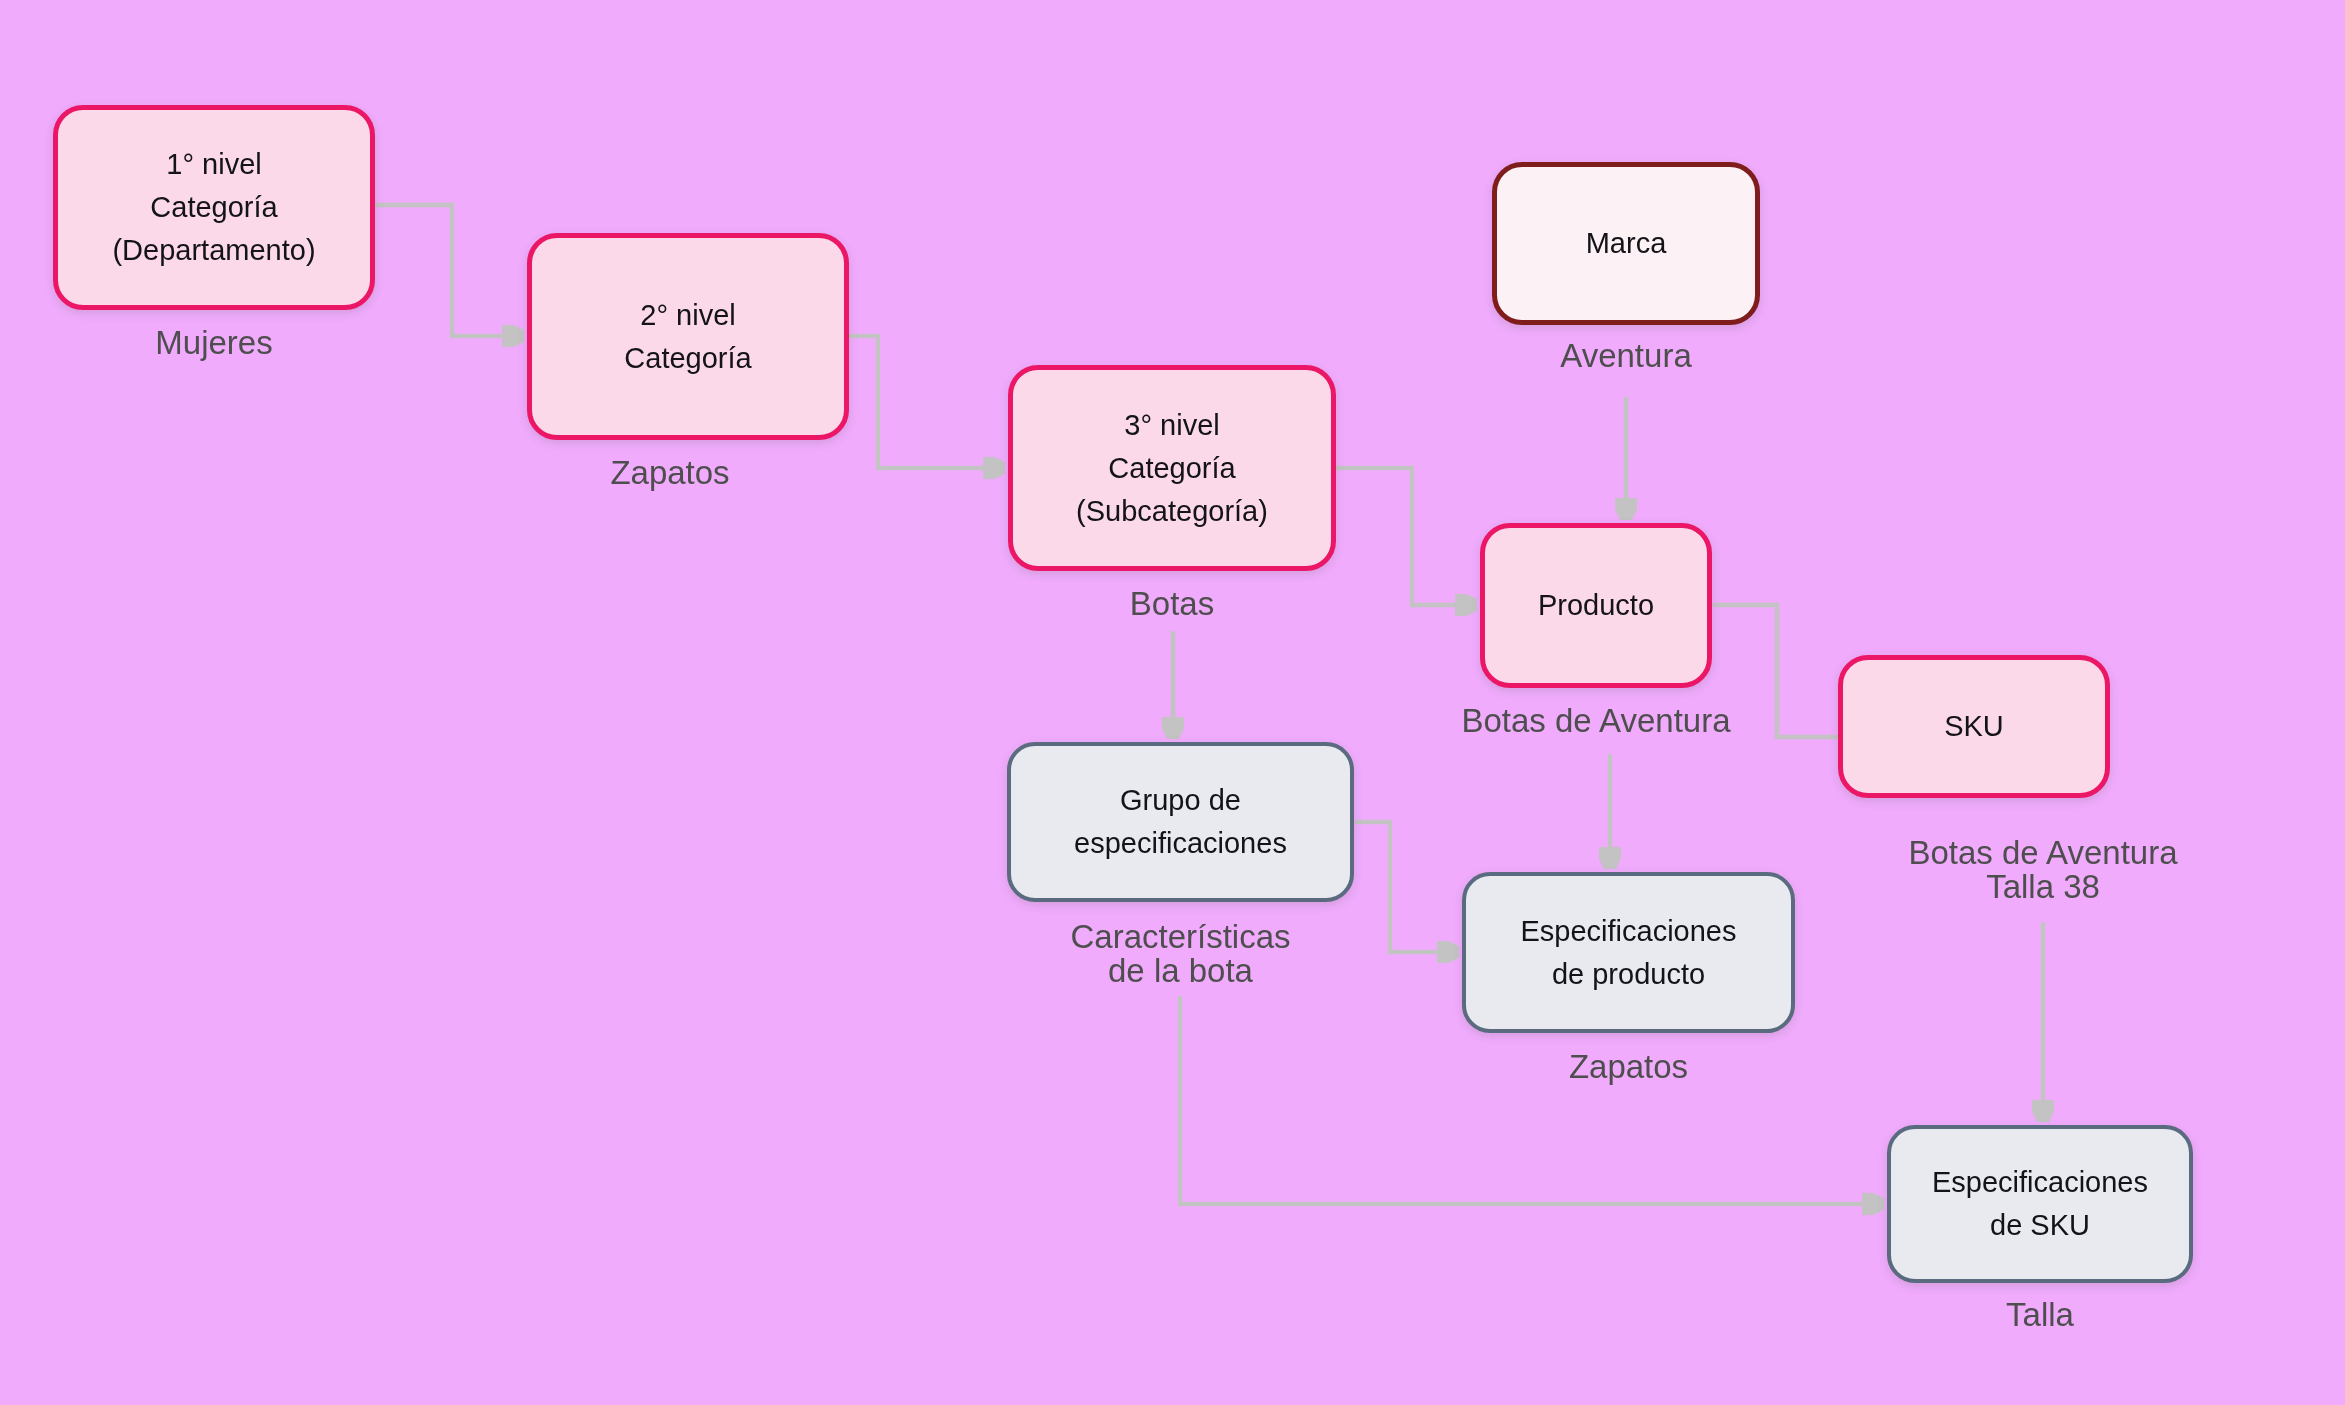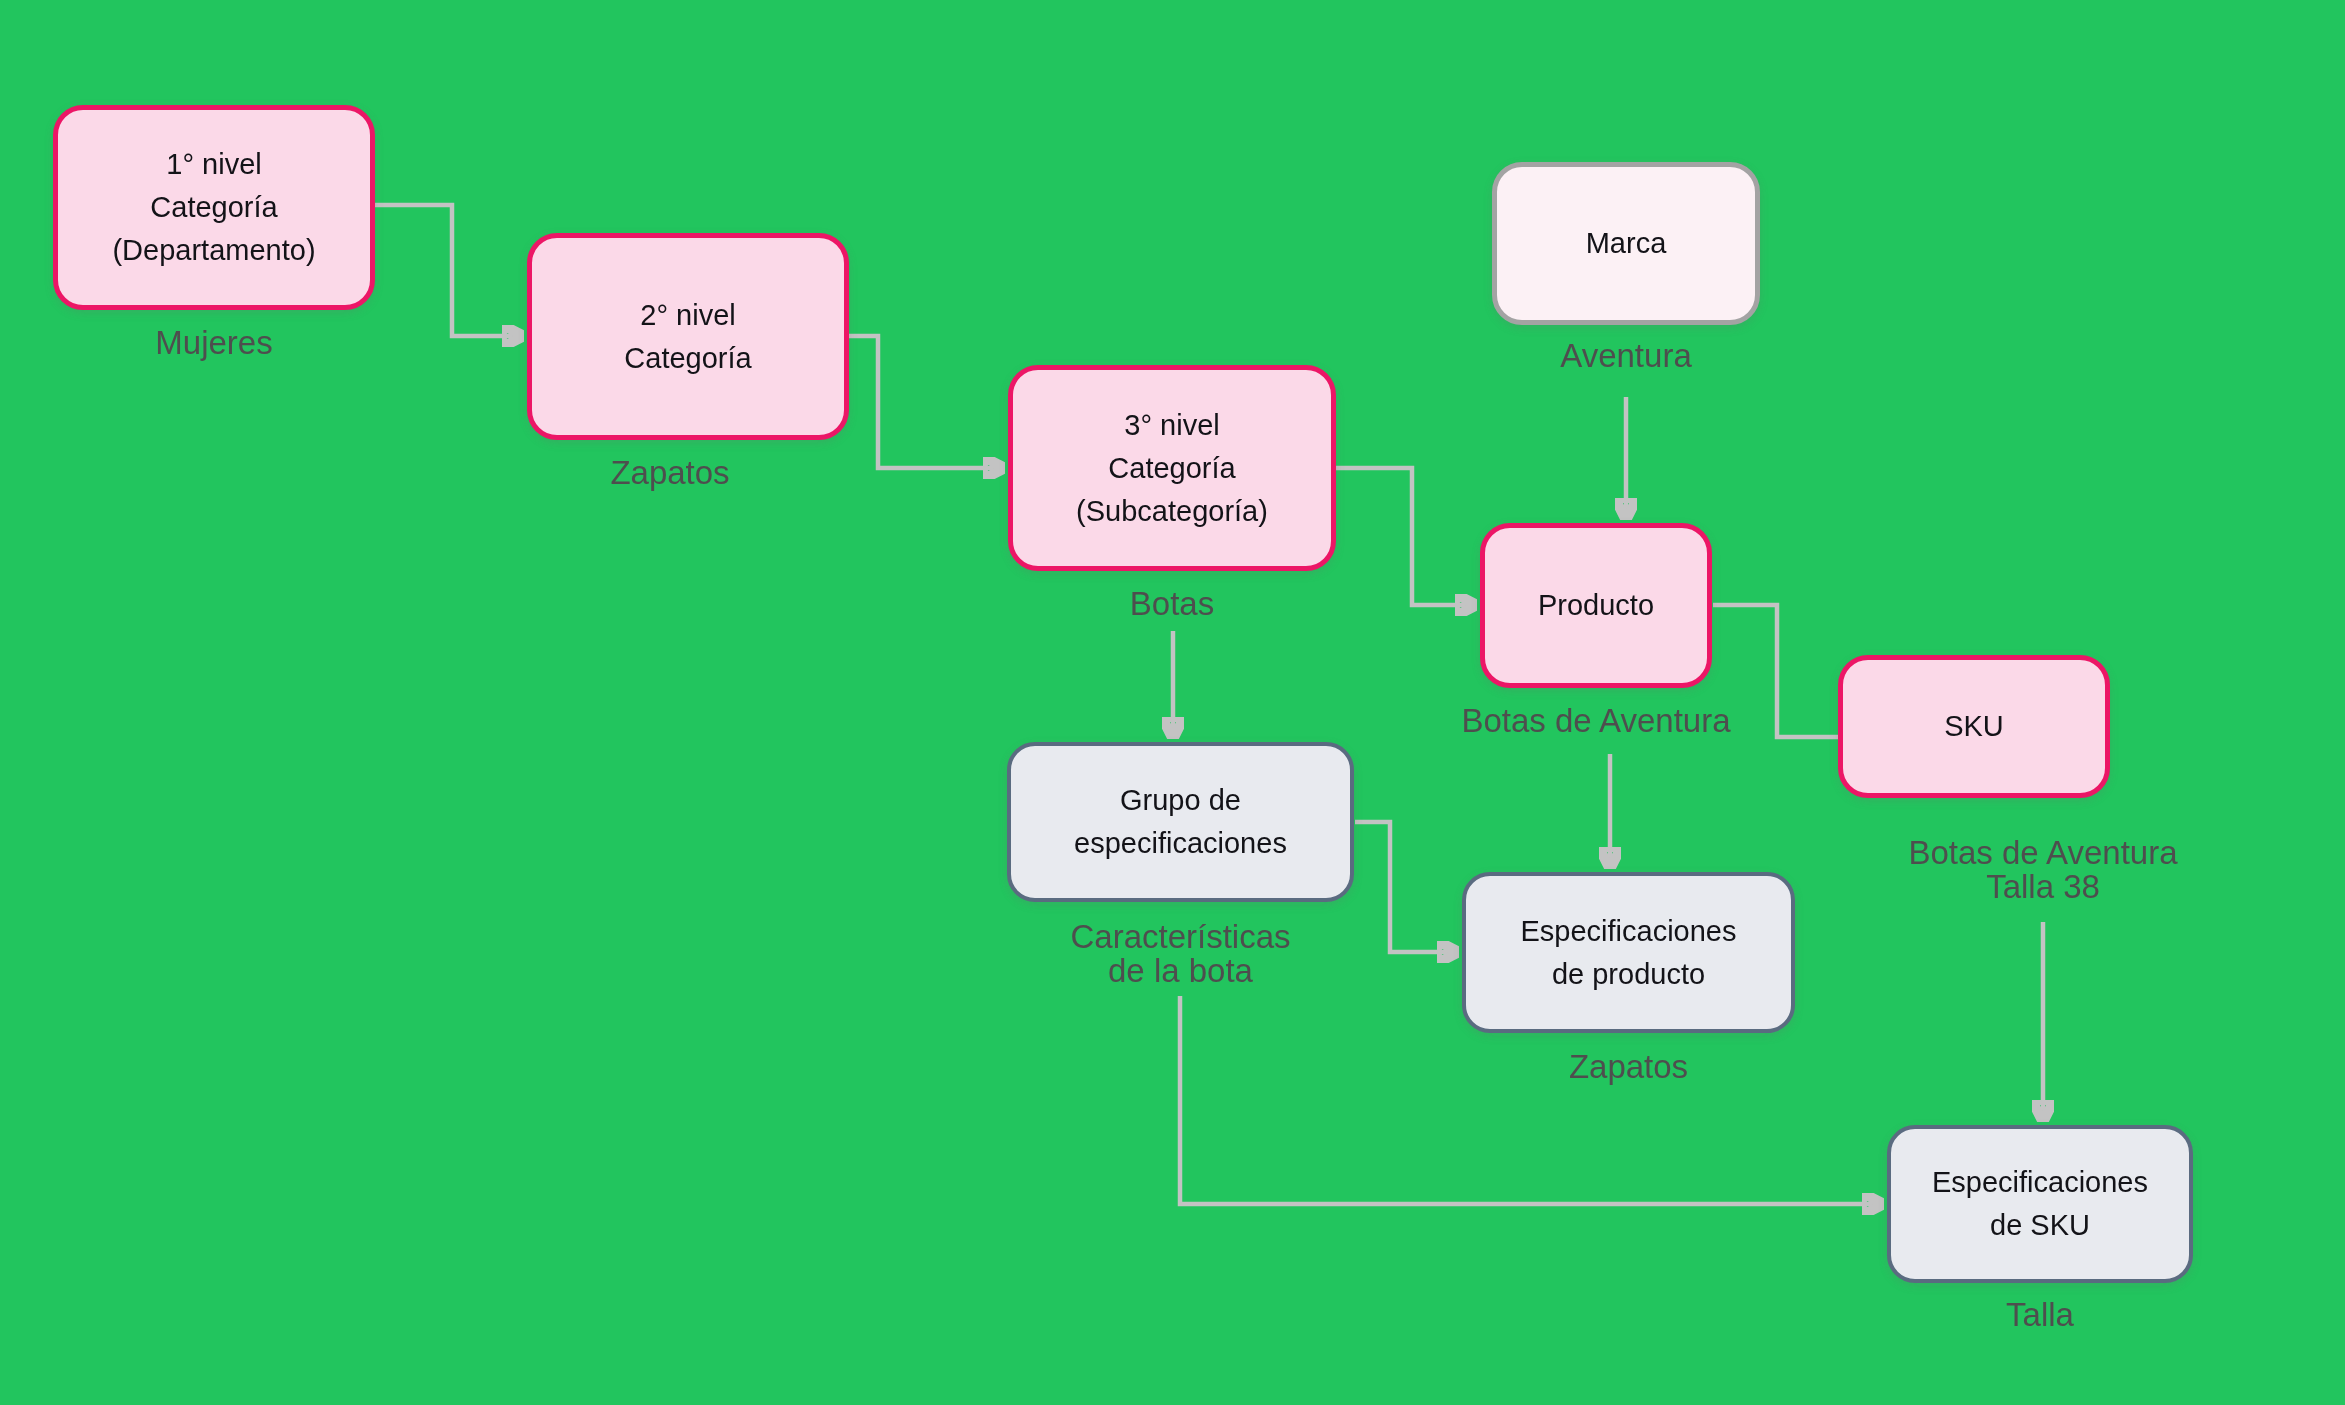--- a/index.html
+++ b/index.html
@@ -1,36 +1,36 @@
 <!DOCTYPE html>
 <html><head>
 <meta charset="utf-8">
 <style>
   html,body{margin:0;padding:0;background:#fdfdfd;}
   .canvas{
     position:relative;
     width:2345px;height:1405px;
-    background:#22c55e;
+    background:#f0abfc;
     font-family:"Liberation Sans","DejaVu Sans",sans-serif;
     overflow:hidden;
   }
   .arrows{position:absolute;left:0;top:0;width:2345px;height:1405px;}
   .arrows path{fill:none;stroke:#c3c3c3;stroke-width:4.5px;stroke-linejoin:miter;}
   .node{
     position:absolute;
     display:flex;flex-direction:column;justify-content:center;align-items:center;
     text-align:center;
     box-sizing:border-box;
     border-radius:30px;
     box-shadow:0 3px 8px rgba(110,110,110,0.22);
     color:#131318;
     font-size:29px;line-height:43px;
   }
   .node.pink{background:#fbd9e8;border:5px solid #ec1666;}
-  .node.pink-light{background:#fcf1f5;border:5px solid #a3a3a3;text-align:right;}
+  .node.pink-light{background:#fcf1f5;border:5px solid #7f1d1d;text-align:right;}
   .node.gray{background:#e8eaef;border:4px solid #5a6b80;border-radius:28px;}
   .t-line{white-space:nowrap;font-weight:400;}
   .t-line.bold{font-weight:400;}
   .caption{
     position:absolute;
     text-align:center;
     color:#4e4e4e;
     font-size:33px;line-height:34px;
     white-space:nowrap;
   }

